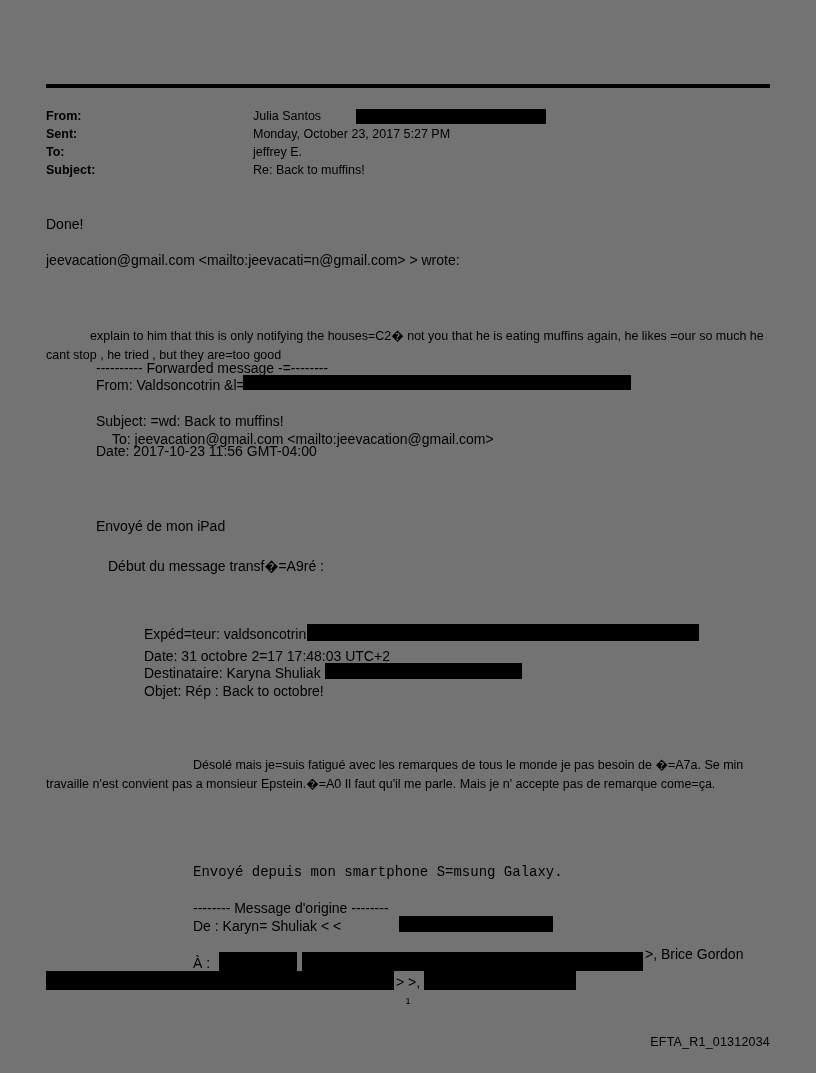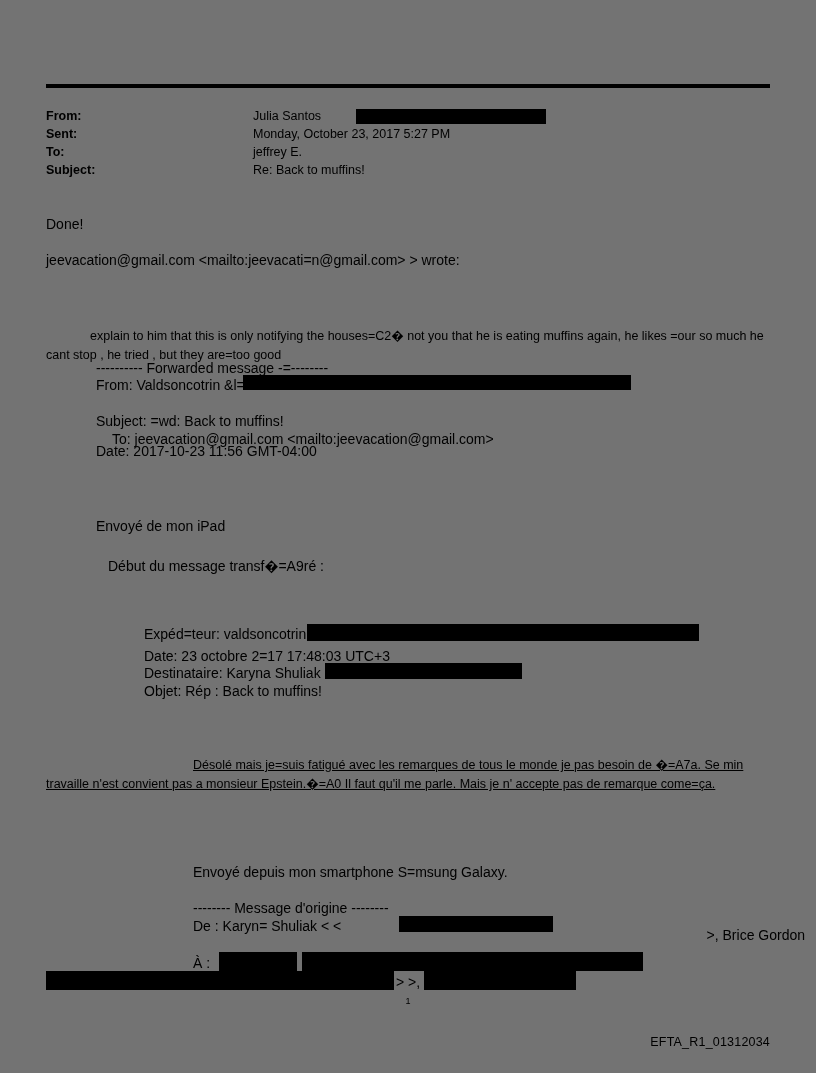--- a/index.html
+++ b/index.html
@@ -139,41 +139,41 @@
     <div class="body-text" style="left:96px; top:413px; width:400px;">Subject: =wd: Back to muffins!</div>
     <div class="body-text" style="left:112px; top:431px; width:500px;">To: jeevacation@gmail.com &lt;mailto:jeevacation@gmail.com&gt;</div>
 
     <div class="body-text" style="left:96px; top:518px; width:400px;">Envoyé de mon iPad</div>
 
     <div class="body-text" style="left:96px; top:558px; width:400px;margin-left:12px;">Début du message transf�=A9ré :</div>
 
     <div class="body-text" style="left:144px; top:626px; width:400px;">Expéd=teur: valdsoncotrin &lt;</div>
     <div class="blk" style="left:307px; top:624px; width:392px; height:17px;"></div>
 
-    <div class="body-text" style="left:144px; top:648px; width:400px;">Date: 23 octobre 2=17 17:48:03 UTC+3</div>
+    <div class="body-text" style="left:144px; top:648px; width:400px;">Date: 31 octobre 2=17 17:48:03 UTC+2</div>
 
     <div class="body-text" style="left:144px; top:665px; width:400px;">Destinataire: Karyna Shuliak</div>
     <div class="blk" style="left:325px; top:663px; width:197px; height:16px;"></div>
 
-    <div class="body-text" style="left:144px; top:683px; width:400px;">Objet: Rép : Back to muffins!</div>
+    <div class="body-text" style="left:144px; top:683px; width:400px;">Objet: Rép : Back to octobre!</div>
 
-    <div class="para" style="left:46px; top:756px; width:724px; text-indent:147px;text-decoration:underline;">Désolé mais je=suis fatigué avec les remarques de tous le monde je pas besoin de �=A7a.  Se min travaille n'est convient pas a monsieur Epstein.�=A0 Il faut qu'il me parle. Mais je n' accepte pas de remarque come=ça.</div>
+    <div class="para" style="left:46px; top:756px; width:724px; text-indent:147px;">Désolé mais je=suis fatigué avec les remarques de tous le monde je pas besoin de �=A7a.  Se min travaille n'est convient pas a monsieur Epstein.�=A0 Il faut qu'il me parle. Mais je n' accepte pas de remarque come=ça.</div>
 
-    <div class="body-text" style="left:193px; top:864px; width:450px;">Envoyé depuis mon smartphone S=msung Galaxy.</div>
+    <div class="body-text" style="left:193px; top:864px; width:450px;font-family:Liberation Mono, monospace;">Envoyé depuis mon smartphone S=msung Galaxy.</div>
 
     <div class="body-text" style="left:193px; top:900px; width:400px;">-------- Message d'origine --------</div>
 
     <div class="body-text" style="left:193px; top:918px; width:400px;">De : Karyn= Shuliak &lt; &lt;</div>
     <div class="blk" style="left:399px; top:916px; width:154px; height:16px;"></div>
 
 
     <div class="body-text" style="left:193px; top:955px; width:40px;">À :</div>
     <div class="blk" style="left:219px; top:952px; width:78px; height:19px;"></div>
     <div class="blk" style="left:302px; top:952px; width:341px; height:19px;"></div>
-    <div class="body-text" style="left:645px; top:927px; width:160px;text-align:right;">&gt;, Brice Gordon</div>
+    <div class="body-text" style="left:645px; top:946px; width:160px;">&gt;, Brice Gordon</div>
     <div class="blk" style="left:46px; top:971px; width:348px; height:19px;"></div>
     <div class="body-text" style="left:396px; top:974px; width:40px;">&gt; &gt;,</div>
     <div class="blk" style="left:424px; top:971px; width:152px; height:19px;"></div>
 
     <div class="footer-num">1</div>
 
     <div class="bates">EFTA_R1_01312034</div>
   </div>
 </div>
 

